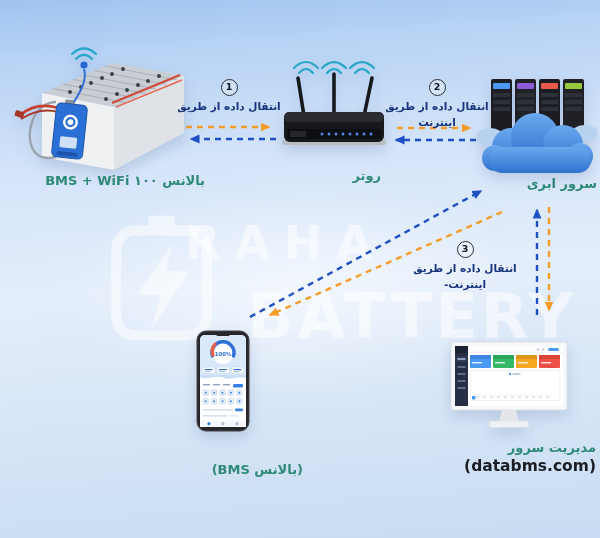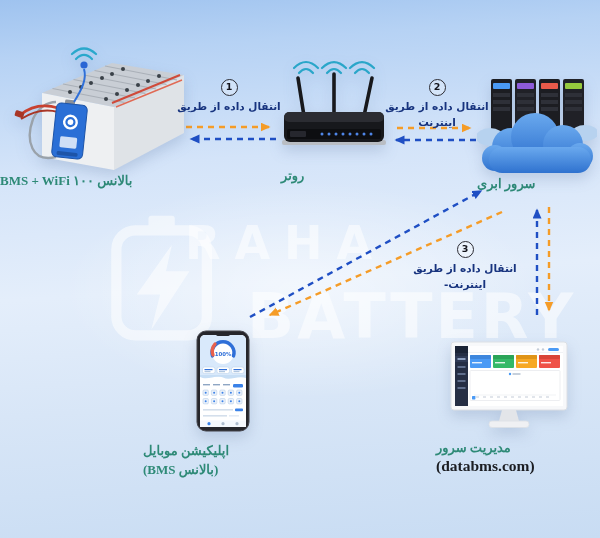--- a/index.html
+++ b/index.html
@@ -5,21 +5,21 @@
   html,body{margin:0;padding:0;background:#eef3fa;}
   .stage{
     position:relative;width:600px;height:538px;overflow:hidden;
     font-family:"DejaVu Sans",sans-serif;
     background:linear-gradient(176deg,#9fc3ef 0%,#b6d2f4 10%,#d4e4f9 30%,#e4eefb 52%,#d8e6f7 72%,#c8dcf3 100%);
   }
   .stage::before{content:"";position:absolute;left:60px;top:180px;width:480px;height:220px;
     background:radial-gradient(ellipse at center,rgba(255,255,255,.55),rgba(255,255,255,0) 70%);pointer-events:none;}
   .abs{position:absolute;}
   .fa{direction:rtl;}
-  .lbl{position:absolute;text-align:left;font-weight:bold;color:#2e8a77;font-size:13px;font-family:Liberation Serif, serif;}
+  .lbl{position:absolute;text-align:right;font-weight:bold;color:#2e8a77;font-size:13px;}
   .step{position:absolute;text-align:center;color:#17337e;font-weight:bold;font-size:10.5px;line-height:1.55;z-index:4;}
   .step .num{display:inline-block;width:15px;height:15px;line-height:14px;border:1.6px solid #2b2b33;border-radius:50%;
     color:#15151c;font-size:9.5px;font-weight:bold;margin-bottom:2px;background:rgba(255,255,255,.25);}
   .wm{position:absolute;z-index:1;color:rgba(255,255,255,.55);font-weight:bold;pointer-events:none;}
   .wm-t1{position:absolute;left:185px;top:216px;font-size:46px;letter-spacing:14px;}
   .wm-t2{position:absolute;left:247px;top:280px;font-size:62px;letter-spacing:3px;text-align:center;}
   .arrows{position:absolute;left:0;top:0;z-index:2;pointer-events:none;}
   .node{z-index:3;filter:drop-shadow(0 6px 7px rgba(50,80,130,.18));}
   .mon-lbl2,.phone-lbl2{color:#1b1d22;}
 </style>
@@ -270,21 +270,20 @@
       <rect x="7" y="85" width="24" height="1.6" fill="#d4dfec"></rect>
         <rect x="33" y="85" width="10" height="1.6" fill="#e4ebf4"></rect>
     </g>
     <g>
       <rect x="4" y="90.5" width="46" height="6.5" fill="#f5f8fc"></rect>
       <circle cx="13" cy="93.7" r="1.6" fill="#3b82e8"></circle>
         <circle cx="27" cy="93.7" r="1.6" fill="#aebccd"></circle>
         <circle cx="41" cy="93.7" r="1.6" fill="#aebccd"></circle>
     </g>
   </svg>
-  <div class="lbl fa" style="left:143px;top:443px;width:160px;">اپلیکیشن موبایل</div>
   <div class="lbl phone-lbl2" style="left:143px;top:462px;width:160px;color:#2e8a77;">(BMS بالانس)</div>
 
   <svg class="abs node" style="left:448px;top:340px" width="122" height="92" viewBox="0 0 122 92">
     <rect x="3" y="2" width="116" height="68" rx="3" fill="#f7f8fa" stroke="#dcdfe4" stroke-width="1"></rect>
     <rect x="7" y="6" width="108" height="60" fill="#ffffff"></rect>
     <g>
       <rect x="7" y="6" width="13" height="60" fill="#252e44"></rect>
       <rect x="7" y="6" width="13" height="7" fill="#1b2335"></rect>
       <rect x="7" y="16" width="13" height="6" fill="#2f3a55"></rect>
       <rect x="9.5" y="18" width="8" height="2" fill="#8fa0c0"></rect>

